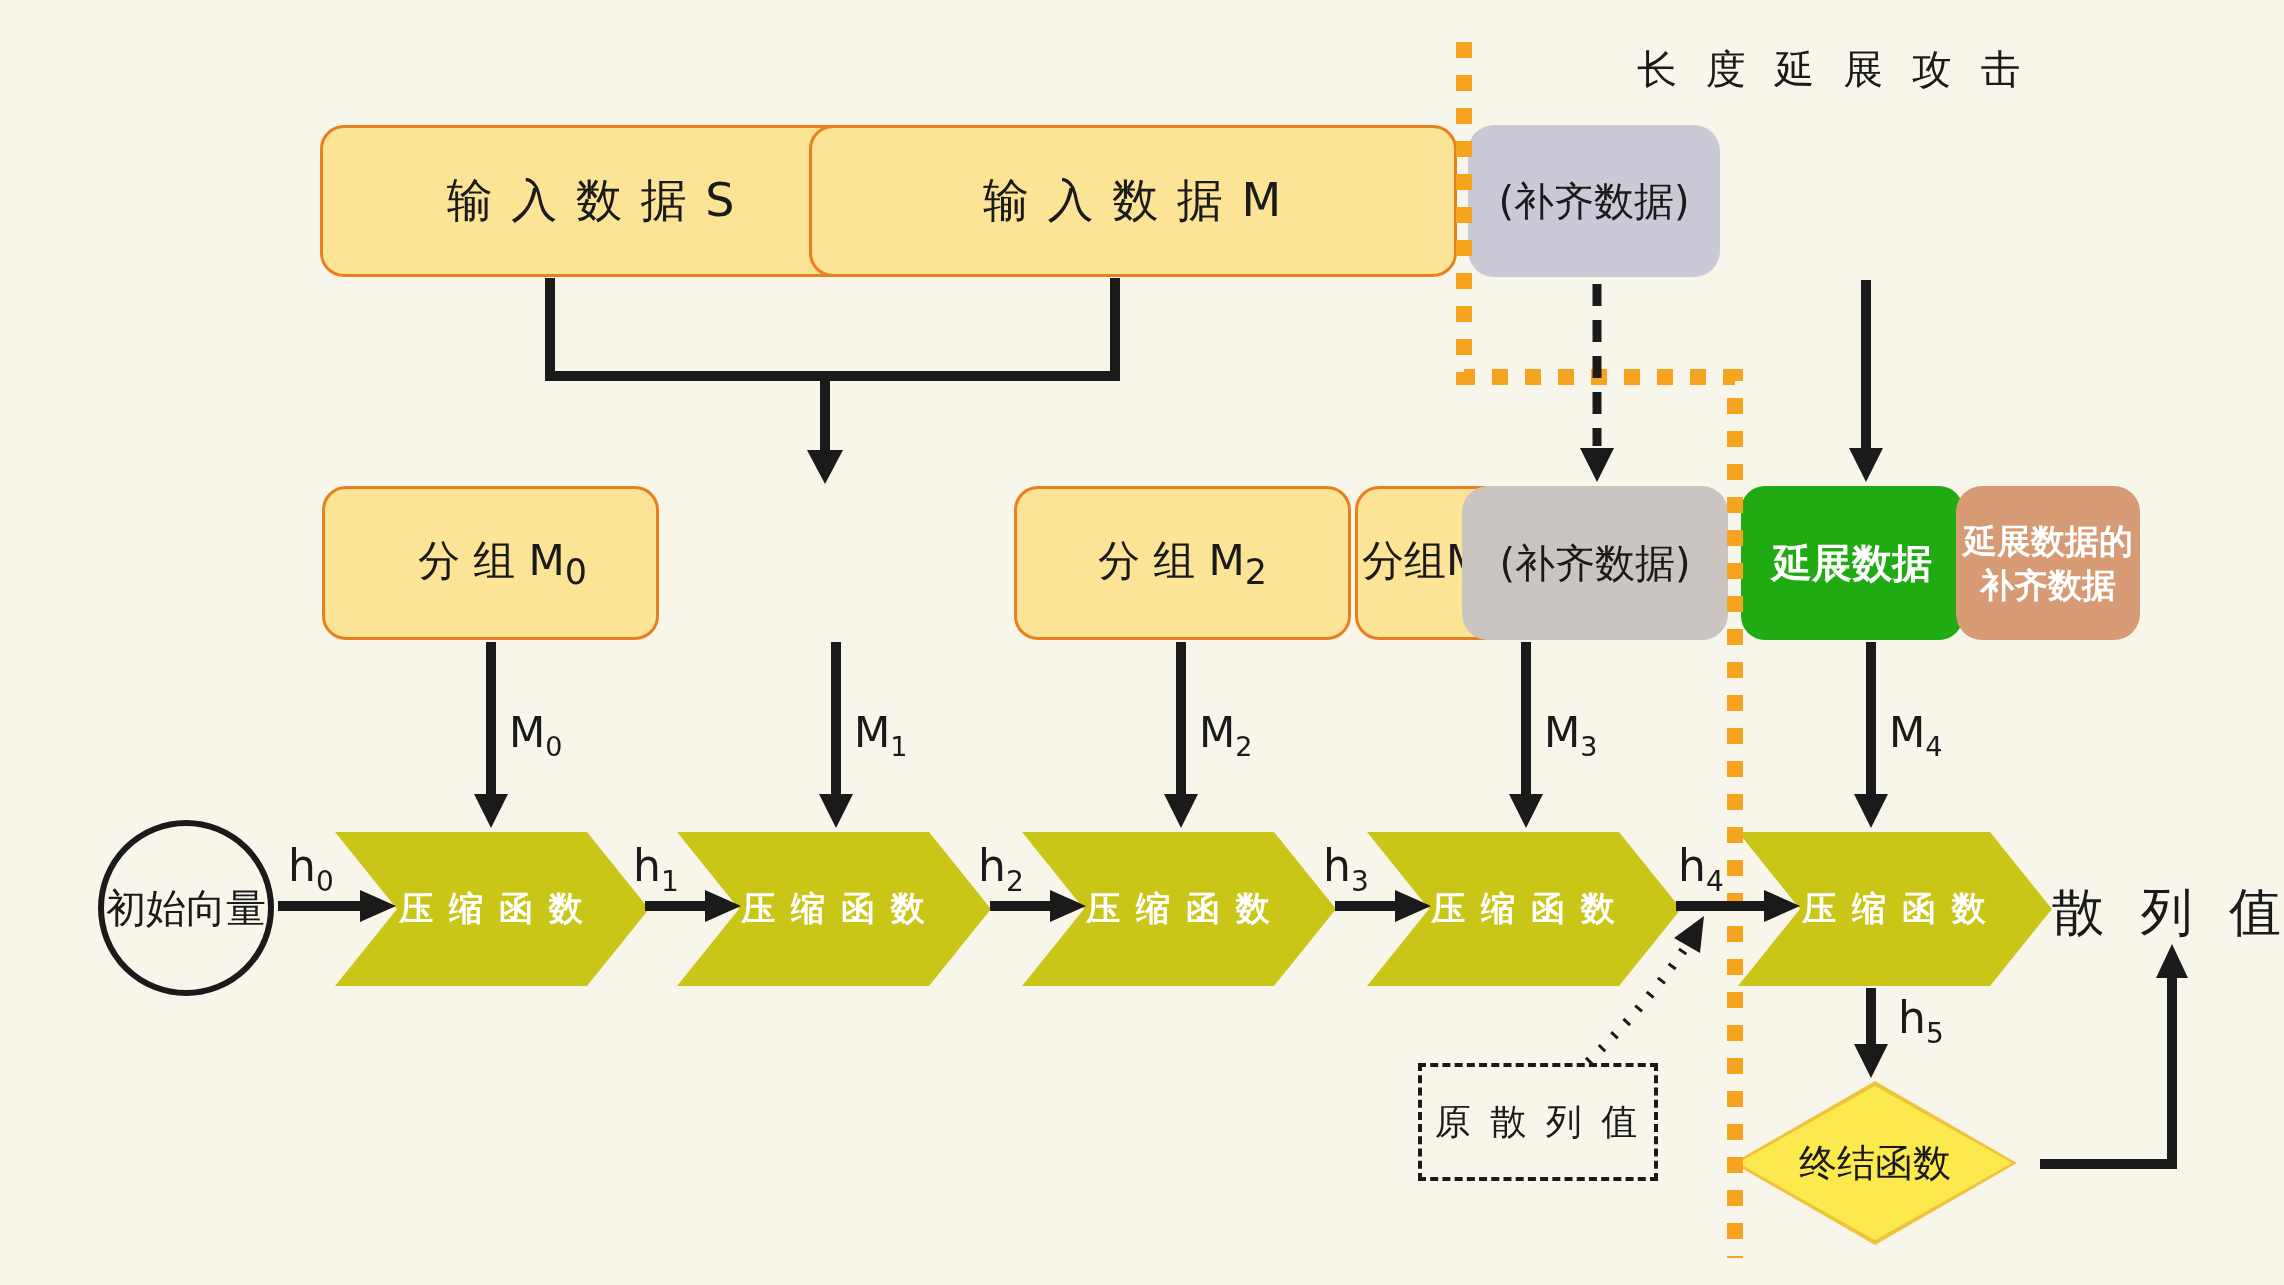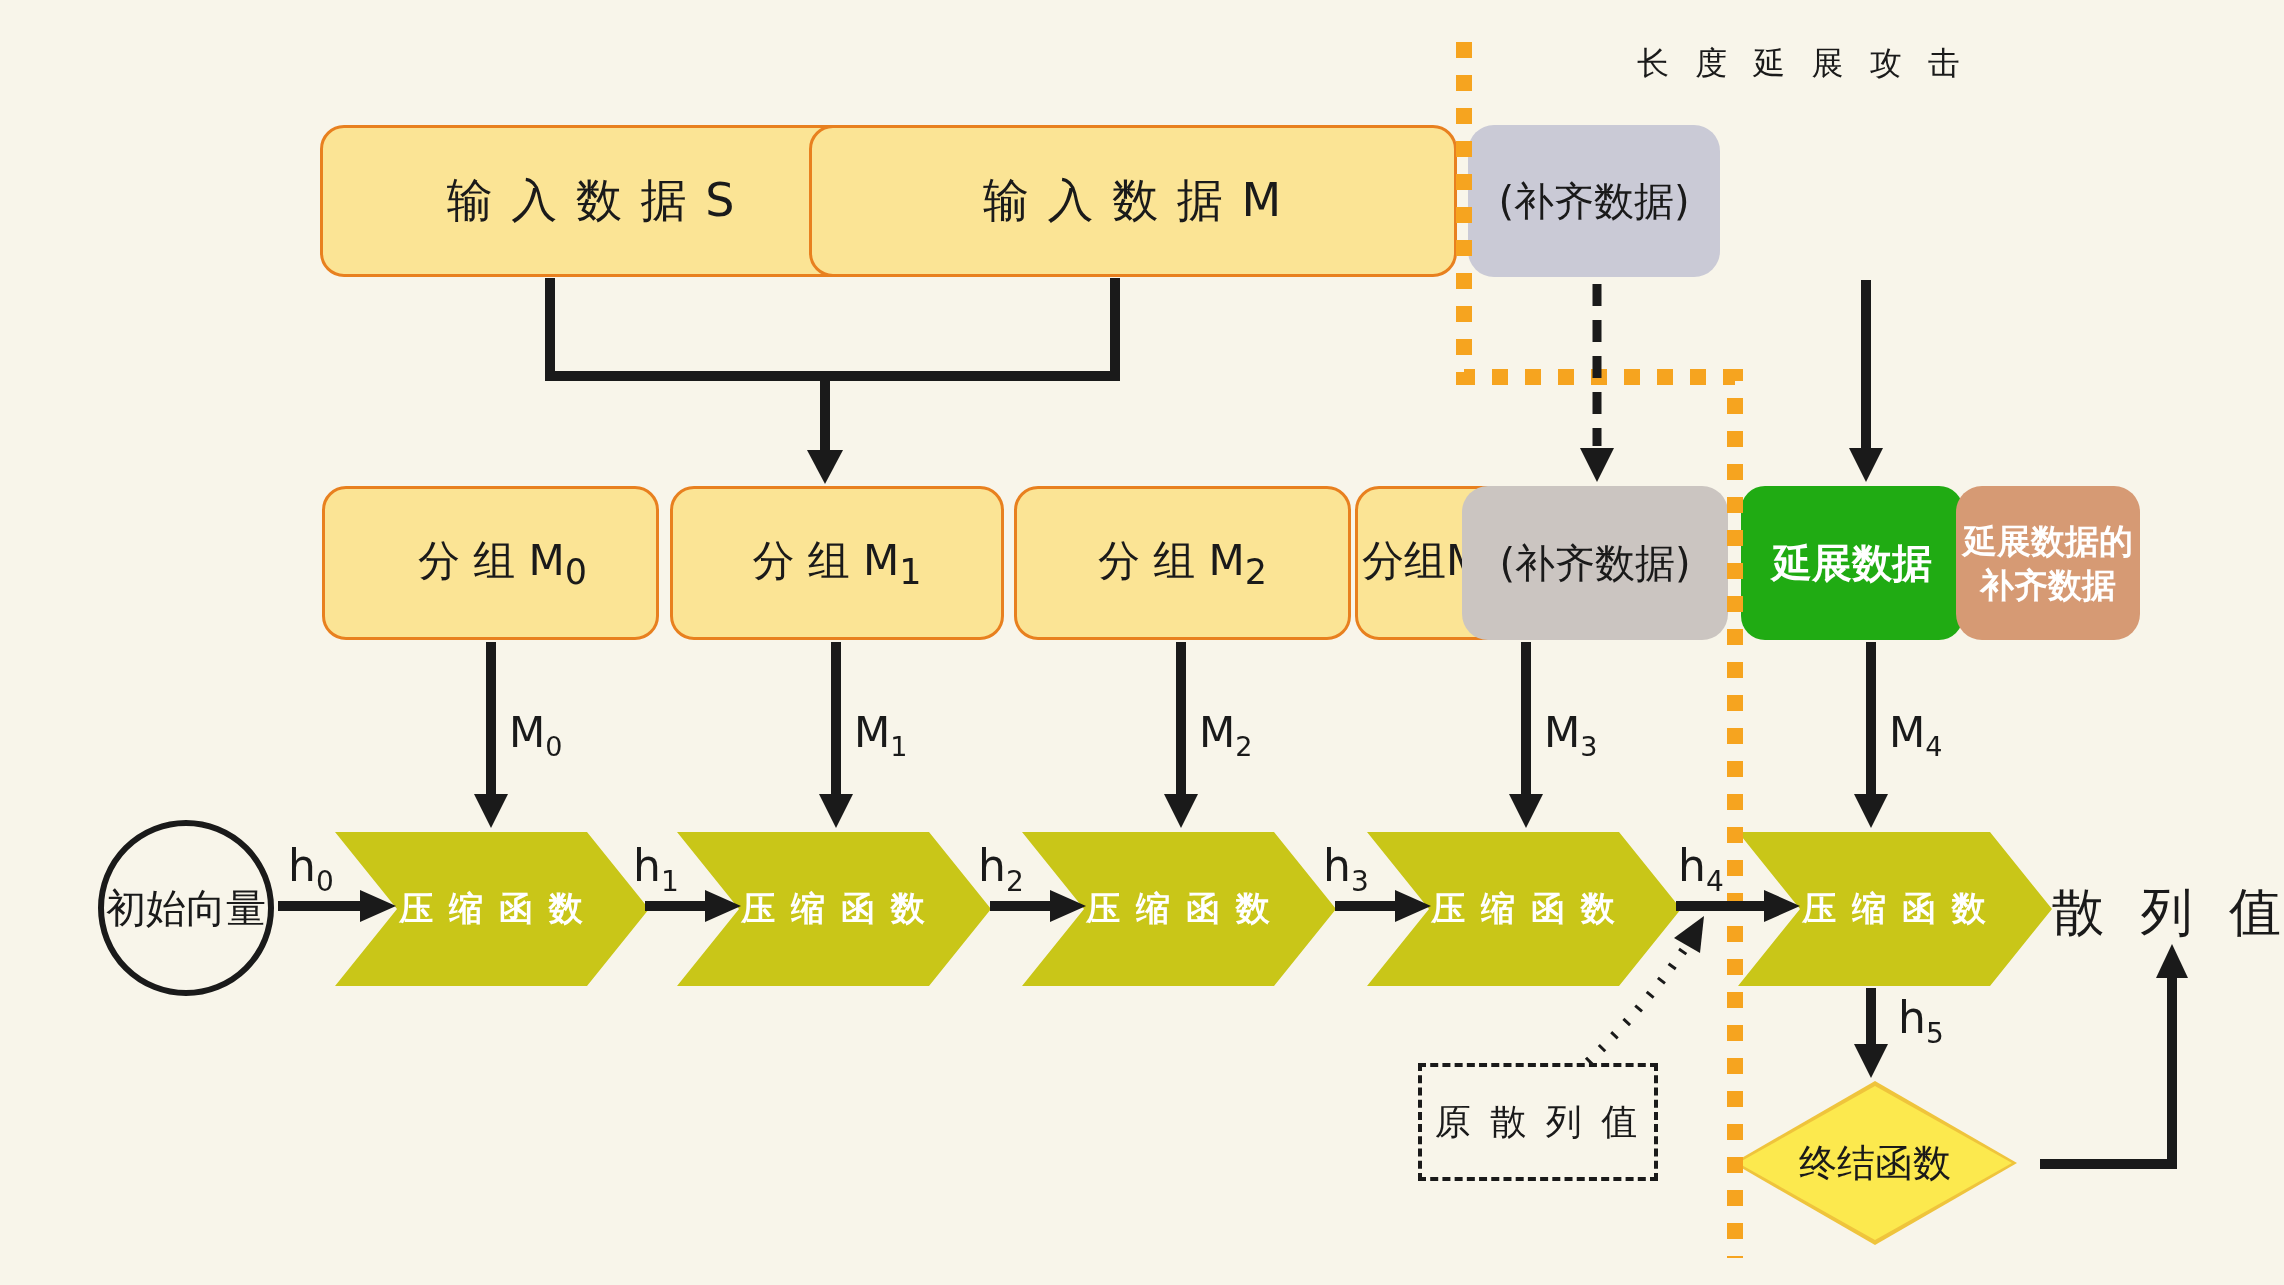--- a/index.html
+++ b/index.html
@@ -20,21 +20,21 @@
     clip-path:polygon(0 0, calc(100% - 62px) 0, 100% 50%, calc(100% - 62px) 100%, 0 100%, 62px 50%);
     display:flex;align-items:center;justify-content:center;text-align:center;
   }
   .circle{border:6px solid #1A1A1A;border-radius:50%;display:flex;align-items:center;justify-content:center;}
   .dashed-box{border:4px dashed #1A1A1A;display:flex;align-items:center;justify-content:center;}
   .diamond-outer{background:#EFC43C;clip-path:polygon(50% 0,100% 50%,50% 100%,0 50%);}
   .diamond-inner{position:absolute;left:5px;top:5px;right:5px;bottom:5px;background:#FCE94E;
     clip-path:polygon(50% 0,100% 50%,50% 100%,0 50%);}
   .diamond-label{position:absolute;left:0;top:0;width:100%;height:100%;
     display:flex;align-items:center;justify-content:center;font-size:38px;}
-  .t-title{font-size:32px;letter-spacing:8px;white-space:nowrap;}
+  .t-title{font-size:40px;letter-spacing:8px;white-space:nowrap;}
   .t-r1{font-size:46px;letter-spacing:2px;white-space:nowrap;}
   .t-pad{font-size:40px;white-space:nowrap;}
   .t-grp{font-size:42px;white-space:nowrap;}
   .t-ext{font-size:44px;white-space:nowrap;}
   .t-ext2{font-size:40px;white-space:nowrap;}
   .t-salmon{font-size:34px;line-height:1.3;}
   .t-chev{font-size:34px;letter-spacing:2px;white-space:nowrap;}
   .t-circle{font-size:40px;white-space:nowrap;}
   .t-hash{font-size:52px;letter-spacing:10px;white-space:nowrap;}
   .t-orig{font-size:36px;letter-spacing:4px;white-space:nowrap;}
@@ -52,23 +52,20 @@
 <div class="canvas">
 
   <div class="abs t-title" style="left:1637px;top:42px;">长 度 延 展 攻 击</div>
 
   <div class="abs box yellow t-r1 z10" style="left:320px;top:125px;width:543px;height:152px;">输 入 数 据 S</div>
   <div class="abs box yellow t-r1 z10" style="left:809px;top:125px;width:648px;height:152px;">输 入 数 据 M</div>
   <div class="abs box gray-top t-pad z10" style="left:1468px;top:125px;width:252px;height:152px;">(补齐数据)</div>
 
   <div class="abs box yellow t-grp z10" style="left:322px;top:486px;width:337px;height:154px;padding-left:24px;">
     <span><span>分 组 M</span><sub>0</sub></span>
-  </div>
-  <div class="abs box yellow t-grp z10" style="left:670px;top:486px;width:334px;height:154px;">
-    <span><span>分 组 M</span><sub>1</sub></span>
   </div>
   <div class="abs box yellow t-grp z10" style="left:1014px;top:486px;width:337px;height:154px;">
     <span><span>分 组 M</span><sub>2</sub></span>
   </div>
   <div class="abs box yellow t-grp z11 m3-label" style="left:1355px;top:486px;width:180px;height:154px;background:#FBE495;">
     <span class="z15" style="position:relative;z-index:15;"><span>分组M</span><sub>3</sub></span>
   </div>
   <div class="abs box gray-r2 t-pad z12" style="left:1462px;top:486px;width:266px;height:154px;">(补齐数据)</div>
   <div class="abs box green t-ext2 z11" style="left:1741px;top:486px;width:222px;height:154px;">延展数据</div>
   <div class="abs box salmon t-salmon z13" style="left:1956px;top:486px;width:184px;height:154px;">

